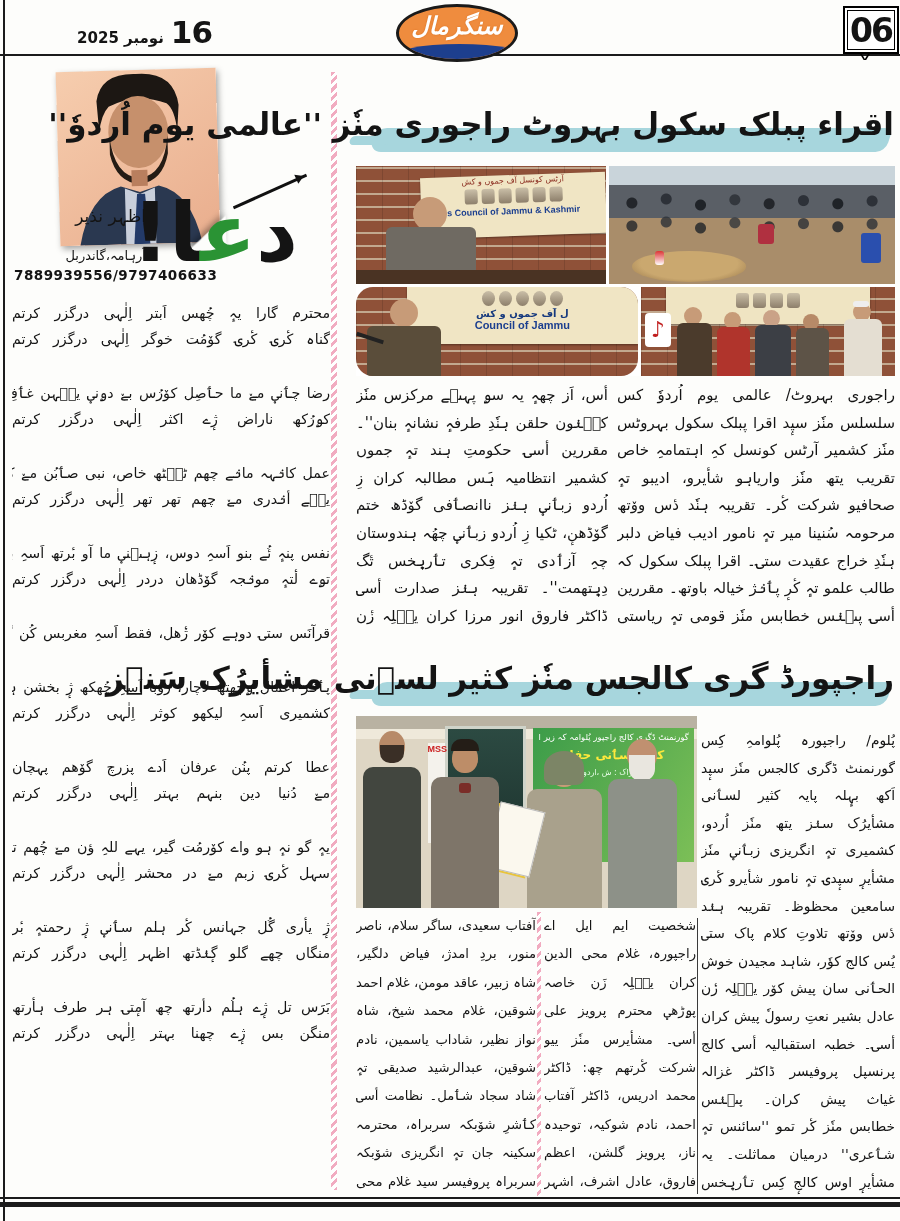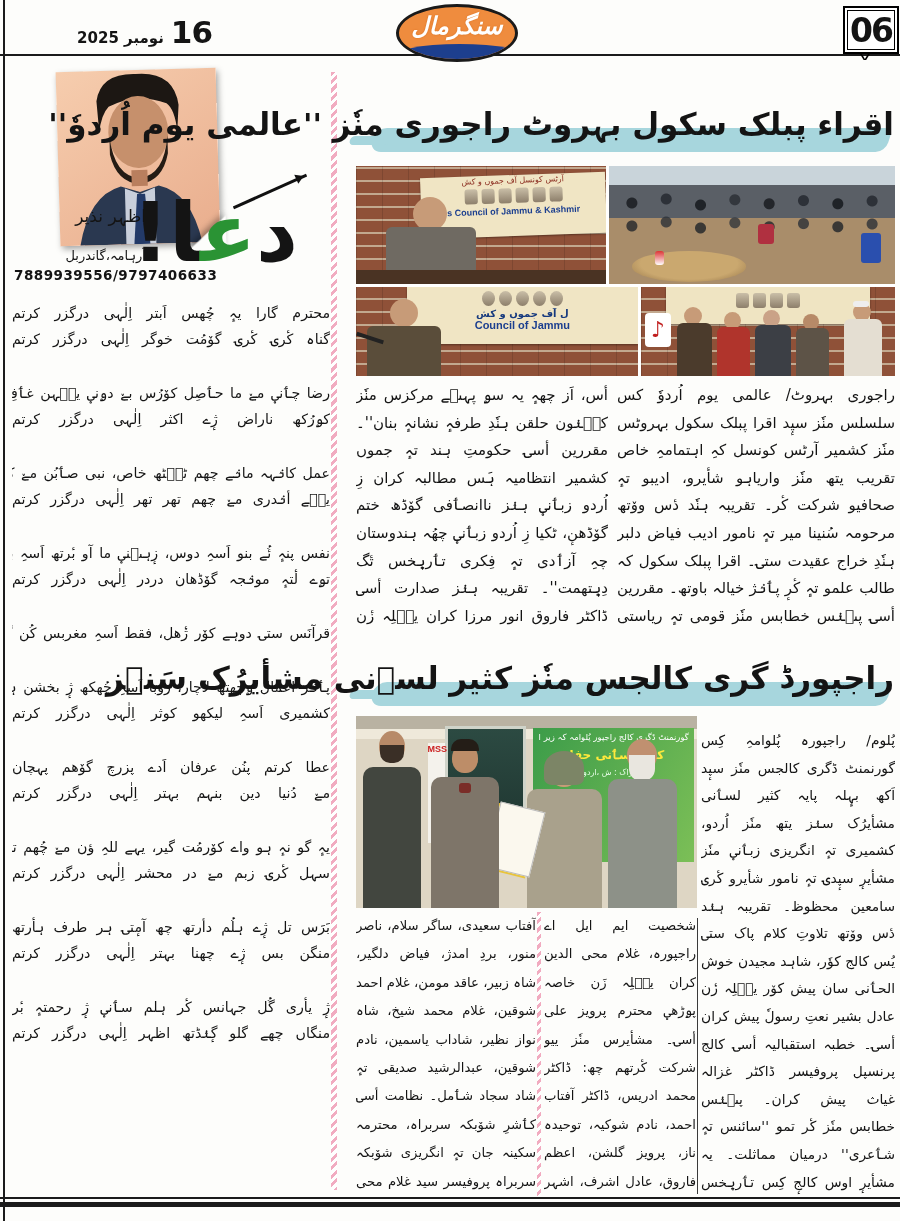--- a/index.html
+++ b/index.html
@@ -59,21 +59,21 @@
   .a2-right{left:701px;top:727px;width:194px;height:470px;font-size:13.8px;line-height:27.6px;}
   .a2-mid{left:544px;top:912px;width:152px;height:284px;font-size:13.2px;line-height:28.4px;}
   .a2-left{left:356px;top:912px;width:180px;height:284px;font-size:13.2px;line-height:28.4px;}
   
   .ph{overflow:hidden;background:#9c5a41;}
   .bricks{background:repeating-linear-gradient(0deg,#8f5138 0 11px,#c2a98f 11px 13px),
           repeating-linear-gradient(90deg,rgba(0,0,0,.12) 0 1px,transparent 1px 26px);background-blend-mode:multiply;}
   .collage{left:356px;top:166px;width:539px;height:210px;background:#fff;}
   .c-tl{left:0;top:0;width:250px;height:118px;}
   .c-tr{left:253px;top:0;width:286px;height:118px;background:linear-gradient(#c9d4da 0 16%,#5a5f66 16% 44%,#a98d6a 44% 100%);}
-  .c-bl{left:0;top:121px;width:282px;height:89px;}
+  .c-bl{left:0;top:121px;width:282px;height:89px;border-radius:17px;}
   .c-br{left:285px;top:121px;width:254px;height:89px;}
   .banner{position:absolute;background:#f0e5c4;box-shadow:0 1px 2px rgba(0,0,0,.4);}
   .banner .urdu{display:block;text-align:center;color:#8a2b1e;font-size:8px;line-height:11px;white-space:nowrap;overflow:hidden;}
   .banner .eng{display:block;text-align:center;color:#1c3f8f;font-weight:bold;font-size:9px;line-height:12px;white-space:nowrap;overflow:hidden;font-family:"Liberation Sans",sans-serif;direction:ltr;}
   .faces{display:flex;justify-content:center;gap:4px;padding:2px 0;}
   .faces i{width:13px;height:15px;border-radius:3px;background:linear-gradient(#cabfa8,#8d7f6b);}
   .sil{position:absolute;}
   .head{position:absolute;border-radius:50%;background:#c79b78;}
   .body{position:absolute;border-radius:6px 6px 0 0;}
   .crowd{position:absolute;left:0;top:14%;width:100%;height:34%;
@@ -178,26 +178,26 @@
       <div class="vline">عطا کرتم پنُن عرفان اَدے پزرچ گۆھم پہچان</div>
       <div class="vline">مےٚ دُنیا دین بنہم بہتر اِلٰہی درگزر کرتم</div>
     </div>
     <div class="stanza">
       <div class="vline">یہٕ گو نہٕ ہو واے کۆرمُت گیر، یہے للہِ ؤن مےٚ چُھم تقصیر</div>
       <div class="vline">سہل کٔرۍ زبم مےٚ در محشر اِلٰہی درگزر کرتم</div>
     </div>
     <div class="stanza">
     </div>
     <div class="stanza">
+      <div class="vline">ژٕ یأری گُل جہانس کٔر ہلم سٲنؠ ژٕ رحمتہٕ بٔر</div>
+      <div class="vline">منگاں چھے گلو گٕنٛڈتھ اظہر اِلٰہی درگزر کرتم</div>
+    </div>
+    <div class="stanza">
       <div class="vline">بَرَس تل ژٕے ہلُم دأرتھ چھ آمٕتۍ ہر طرف ہأرتھ</div>
       <div class="vline">منگن بس ژٕے چھنا بہتر اِلٰہی درگزر کرتم</div>
-    </div>
-    <div class="stanza">
-      <div class="vline">ژٕ یأری گُل جہانس کٔر ہلم سٲنؠ ژٕ رحمتہٕ بٔر</div>
-      <div class="vline">منگاں چھے گلو گٕنٛڈتھ اظہر اِلٰہی درگزر کرتم</div>
     </div>
   </div>
 
   <div class="abs headline h1">
     <div class="hl-bar"></div>
     <span class="txt">اقراء پبلک سکول بہروٹ راجوری منٗز ''عالمی یوم اُردوٗ''</span>
   </div>
 
   <div class="abs collage">
     <div class="abs ph bricks c-tl">

